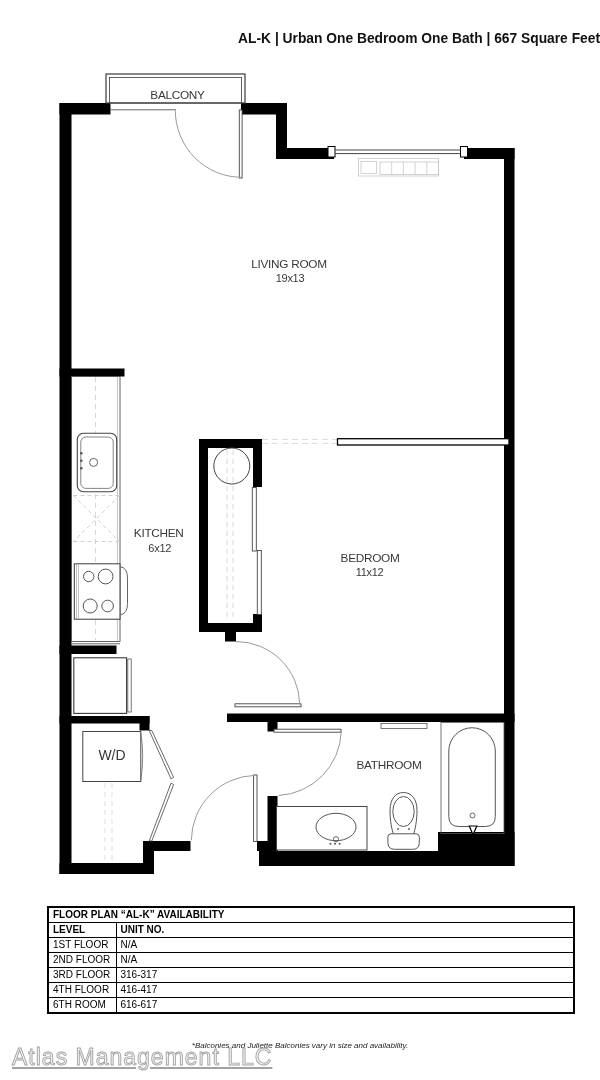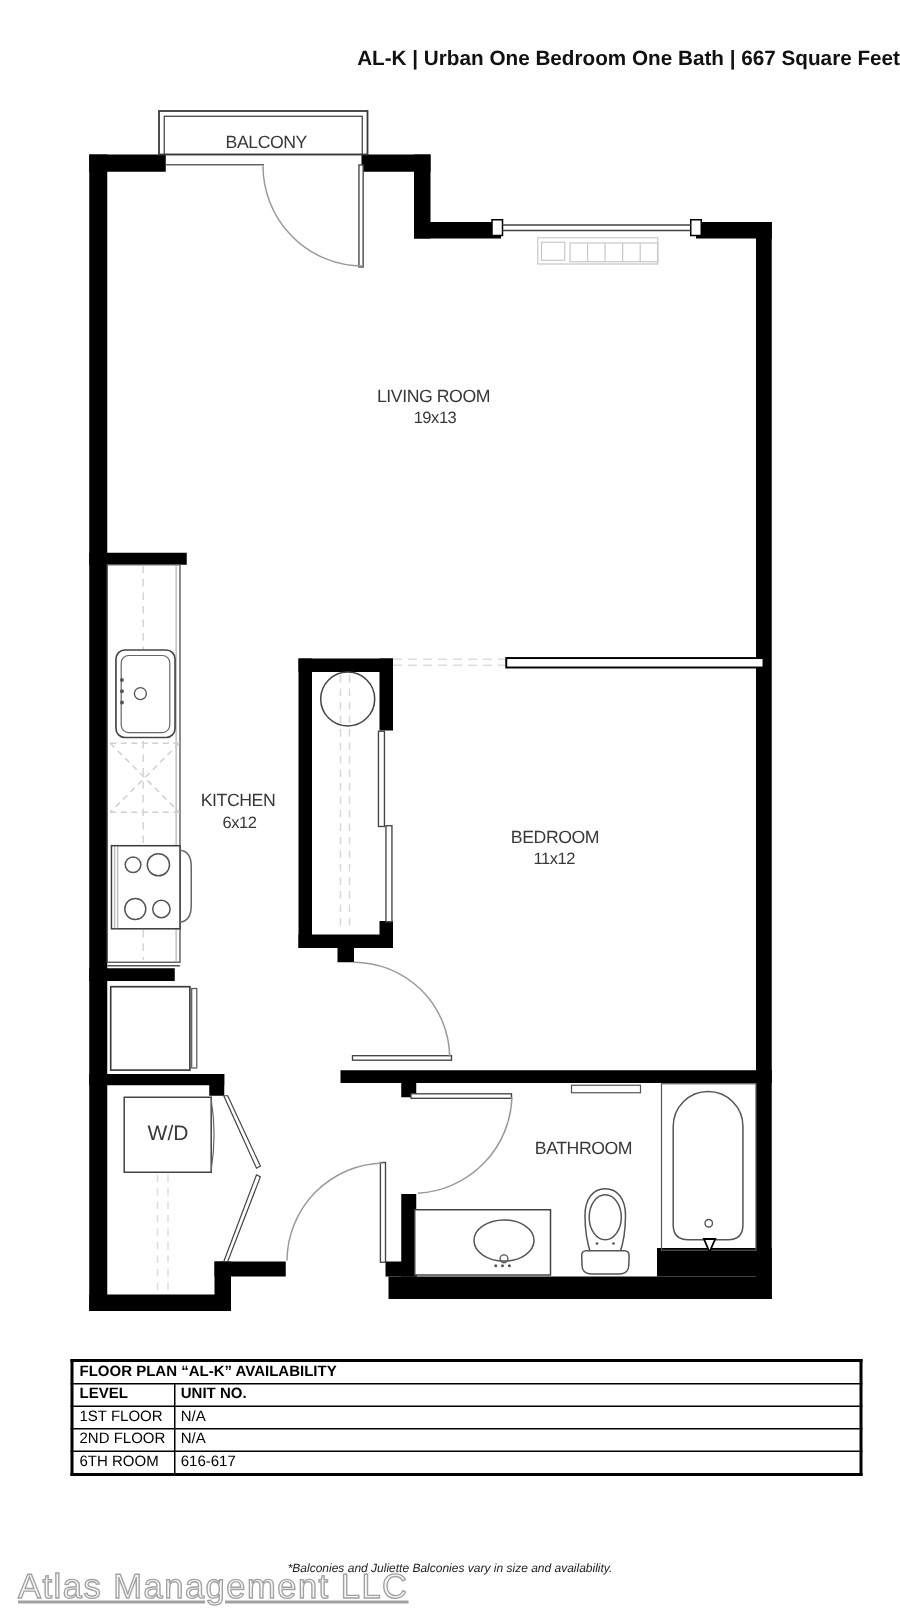--- a/index.html
+++ b/index.html
@@ -175,20 +175,28 @@
       </tr>
   <tr>
         <td>1ST FLOOR</td>
         <td>N/A</td>
       </tr>
   <tr>
         <td>2ND FLOOR</td>
         <td>N/A</td>
       </tr>
   <tr>
+        <td>3RD FLOOR</td>
+        <td>316-317</td>
+      </tr>
+  <tr>
+        <td>4TH FLOOR</td>
+        <td>416-417</td>
+      </tr>
+  <tr>
         <td>6TH ROOM</td>
         <td>616-617</td>
       </tr>
 </tbody>
   </table>
 
 <div class="note">*Balconies and Juliette Balconies vary in size and availability.</div>
 <div class="atlas">Atlas Management LLC</div>
 
 </body></html>

